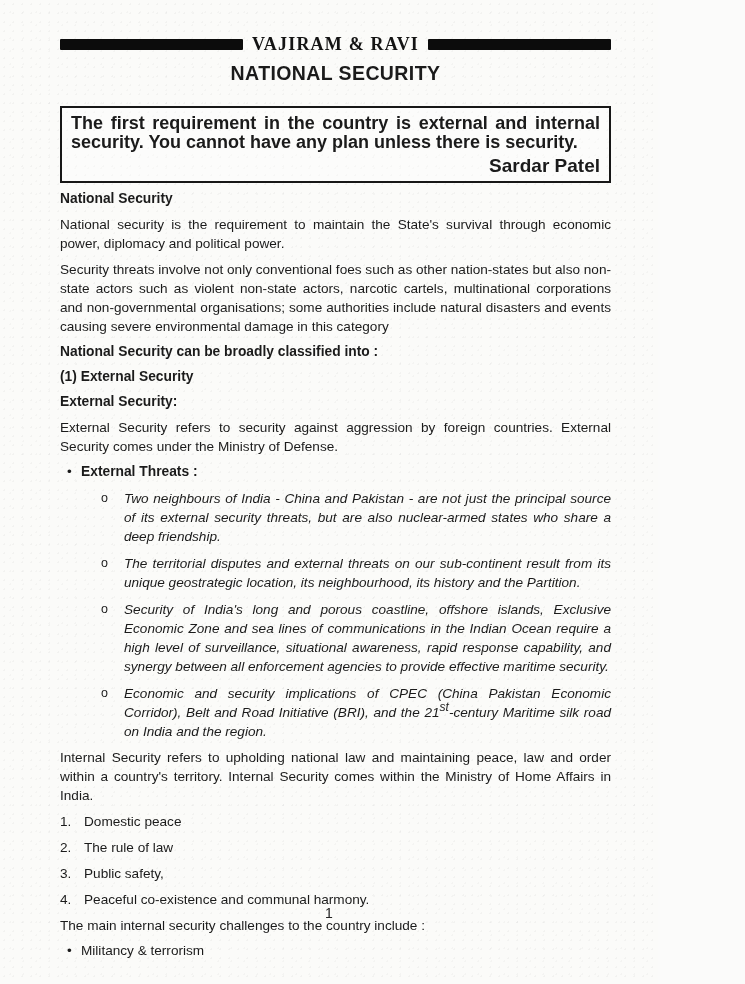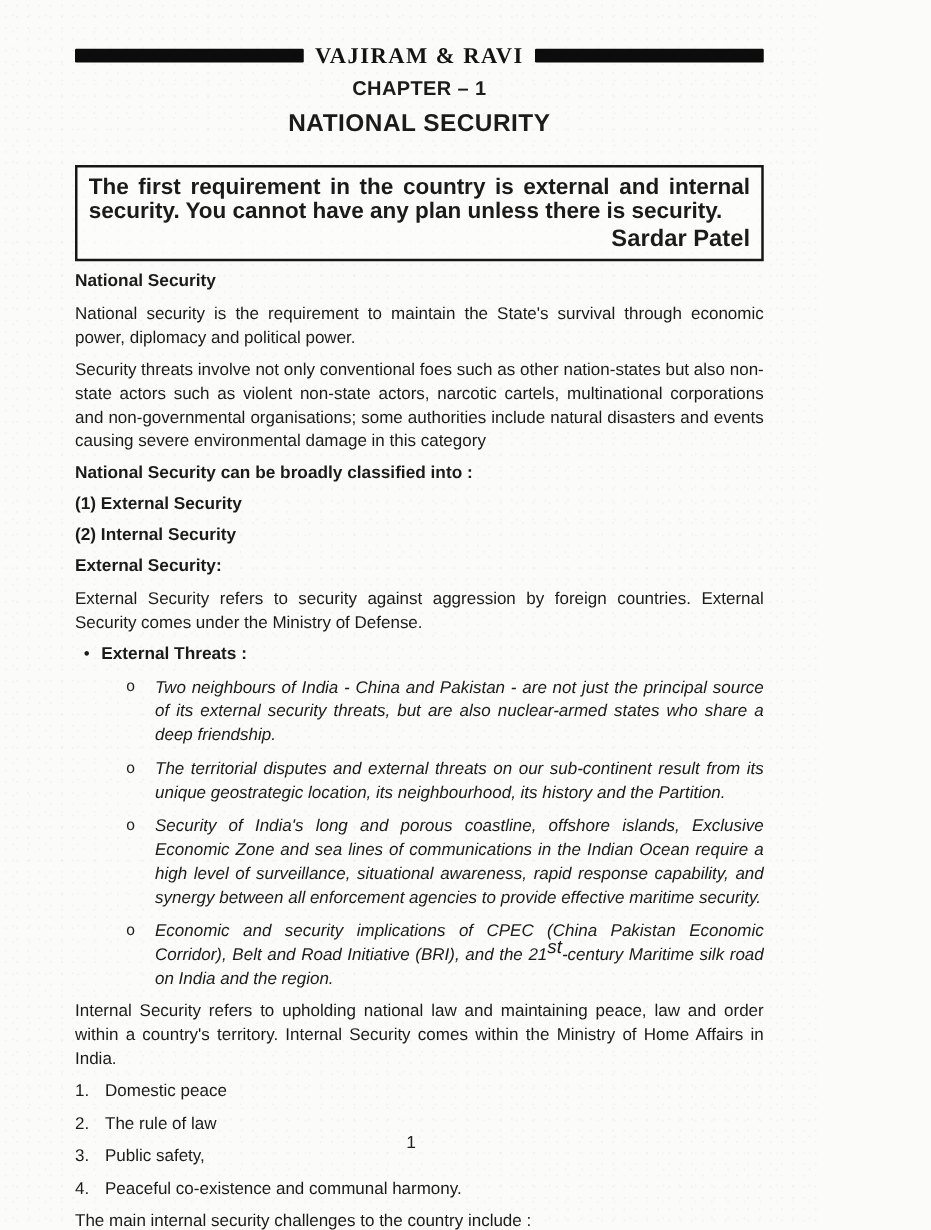--- a/index.html
+++ b/index.html
@@ -50,54 +50,52 @@
   .p { font-size: 13.6px; line-height: 19px; text-align: justify; margin-top: 7px; }
   .p-plain { text-align: left; }
   .bullet-row { display: flex; margin-top: 6px; font-size: 13.6px; line-height: 19px; }
   .bullet-marker { flex: none; width: 21px; padding-left: 7px; }
   .bullet-text { flex: 1; }
   .sub-row { display: flex; margin: 8px 0 0 37px; font-size: 13.6px; line-height: 19px; }
   .sub-marker { flex: none; width: 27px; padding-left: 4px; font-size: 12.5px; }
   .sub-text { flex: 1; text-align: justify; font-style: italic; }
   .num-row { display: flex; margin-top: 7px; font-size: 13.6px; line-height: 19px; }
   .num-marker { flex: none; width: 24px; }
-  sup.st { font-size: 15px; vertical-align: super; line-height: 0; }
+  sup.st { font-size: 12px; vertical-align: super; line-height: 0; }
   .page-num {
     position: absolute; left: 0; right: 0; top: 905px;
     text-align: center; font-size: 14px; color: #222;
   }
 </style>
 </head>
 <body>
 
 <div class="page">
 
   <div class="brand-row">
     <div class="bar"></div>
     <div class="brand">VAJIRAM &amp; RAVI</div>
     <div class="bar"></div>
   </div>
-  <div class="chapter">CHAPTER – 1</div>
   <div class="page-title">NATIONAL SECURITY</div>
 
   <div class="quote-box">
     <div class="quote-text">The first requirement in the country is external and internal security. You cannot have any plan unless there is security.</div>
     <div class="quote-author">Sardar Patel</div>
   </div>
 
   <div class="content">
 
     <div class="h">National Security</div>
 
     <div class="p">National security is the requirement to maintain the State's survival through economic power, diplomacy and political power.</div>
     <div class="p">Security threats involve not only conventional foes such as other nation-states but also non-state actors such as violent non-state actors, narcotic cartels, multinational corporations and non-governmental organisations; some authorities include natural disasters and events causing severe environmental damage in this category</div>
 
     <div class="h">National Security can be broadly classified into :</div>
     <div class="h">(1) External Security</div>
-    <div class="h">(2) Internal Security</div>
 
     <div class="h">External Security:</div>
     <div class="p">External Security refers to security against aggression by foreign countries. External Security comes under the Ministry of Defense.</div>
 
     <div class="bullet-row">
       <div class="bullet-marker">•</div>
       <div class="bullet-text h" style="margin-top:0">External Threats :</div>
     </div>
 
     <div class="sub-row">

